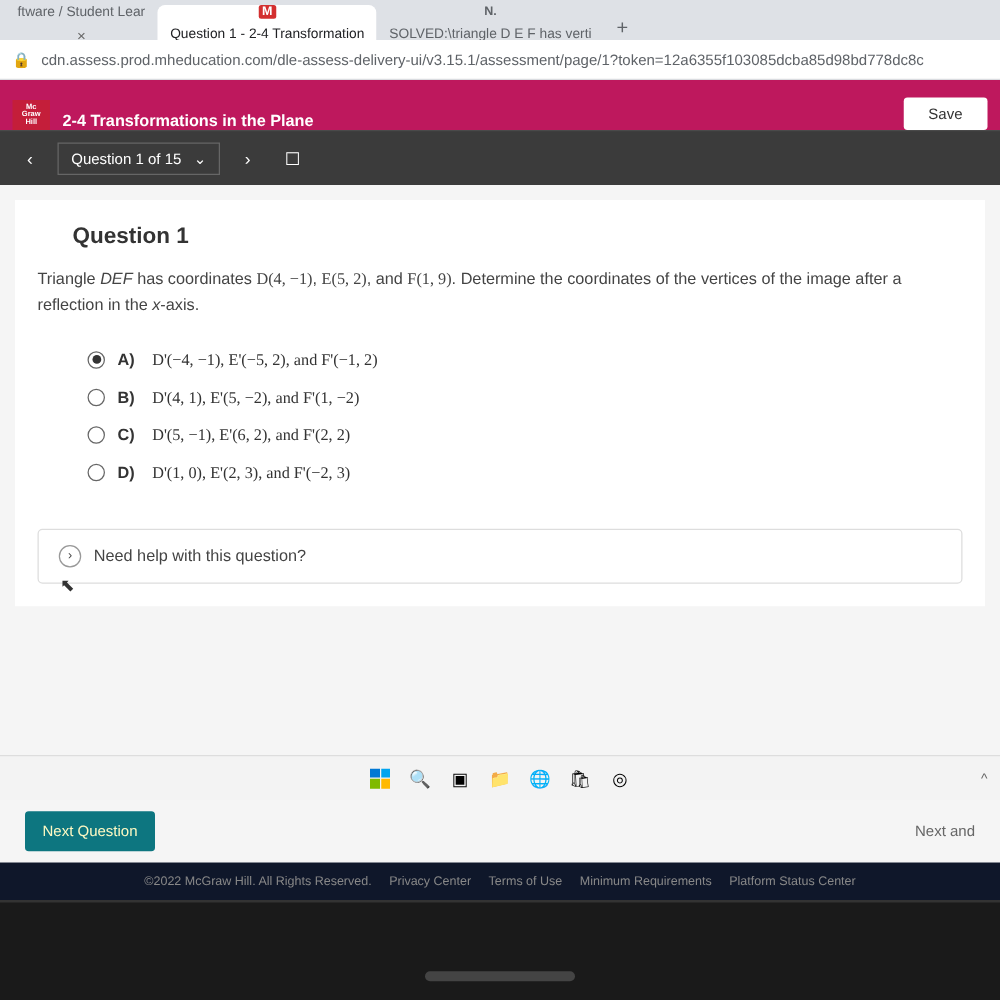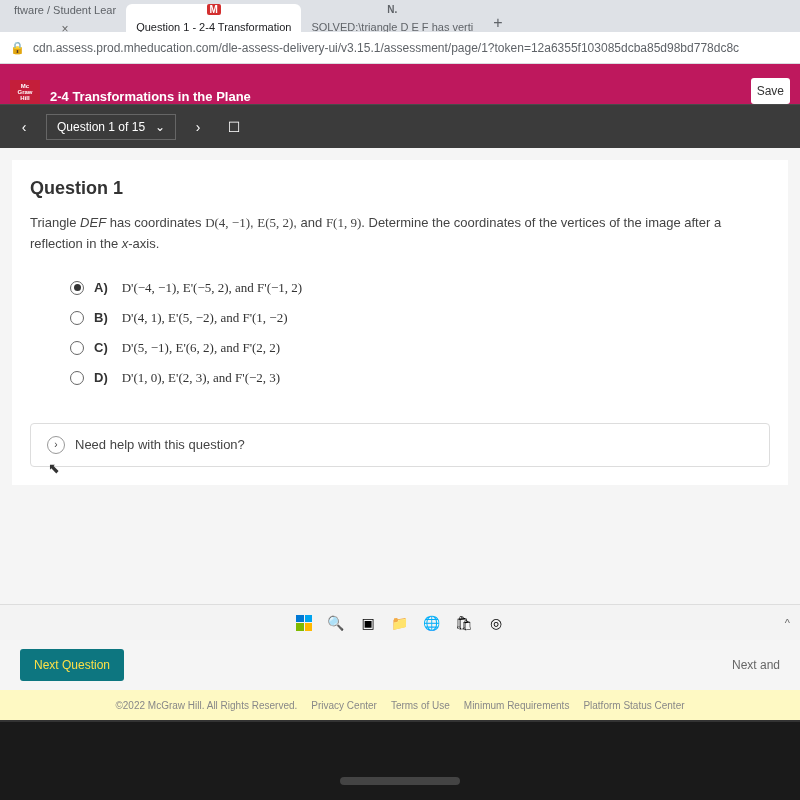--- a/index.html
+++ b/index.html
@@ -21,53 +21,53 @@
 
 
 .addr-bar { height:32px; background:#fff; border-bottom:1px solid #dadce0; display:flex; align-items:center; padding:0 10px; gap:8px; }
 .lock-icon { color:#5f6368; font-size:12px; }
 .url { font-size:12px; color:#5f6368; overflow:hidden; white-space:nowrap; flex:1; }
 
 
 .app-header { height:40px; background:#be185d; display:flex; align-items:flex-end; padding:0 10px; gap:10px; color:#fff; }
 .logo-box { width:30px; height:24px; background:#c41e3a; display:flex; flex-direction:column; align-items:center; justify-content:center; font-size:6px; line-height:6px; font-weight:bold; }
 .header-title { font-size:13px; font-weight:600; flex:1; }
-.save-btn { background:#fff; color:#333; border:none; padding:6px 6px; font-size:12px; border-radius:3px; }
+.save-btn { background:#fff; color:#333; border:none; padding:6px 20px; font-size:12px; border-radius:3px; }
 
 
 .nav-bar { height:44px; background:#3b3b3b; display:flex; align-items:center; padding:0 10px; gap:8px; color:#fff; border-top:1px solid #4a4a4a; }
 .nav-btn { width:28px; height:28px; display:flex; align-items:center; justify-content:center; color:#fff; font-size:14px; }
 .question-select { border:1px solid #666; padding:5px 10px; font-size:12px; color:#fff; display:flex; align-items:flex-end; gap:10px; }
 .bookmark-icon { font-size:14px; }
 
 
 .content { background:#f5f5f5; padding:12px; height:calc(100% - 32px - 32px - 40px - 44px - 50px - 30px); overflow:auto; }
 .question-card { background:#fff; padding:18px; }
-.q-title { font-size:18px; font-weight:600; color:#333; margin-bottom:14px; }
+.q-title { font-size:18px; font-weight:600; color:#333; margin-bottom:14px;margin-left:28px; }
 .q-text { font-size:13px; color:#444; line-height:1.6; margin-bottom:18px; }
 .q-text .math { font-family:'Times New Roman',serif; }
 .q-text i { font-style:italic; }
 
 .choices { margin-left:40px; }
 .choice { display:flex; align-items:center; gap:10px; padding:7px 0; font-size:13px; color:#333; }
 .radio { width:14px; height:14px; border:1.5px solid #666; border-radius:50%; display:inline-flex; align-items:center; justify-content:center; }
 .radio.selected::after { content:''; width:7px; height:7px; background:#333; border-radius:50%; }
 .choice-label { font-weight:600; margin-right:4px; }
 .choice .math { font-family:'Times New Roman',serif; }
 
 .help-box { margin-top:30px; border:1px solid #ddd; border-radius:4px; padding:12px 16px; display:flex; align-items:center; gap:10px; font-size:13px; color:#444; }
 .help-arrow { width:18px; height:18px; border:1px solid #999; border-radius:50%; display:flex; align-items:center; justify-content:center; font-size:10px; }
 
 
 .action-bar { height:50px; background:#f5f5f5; display:flex; align-items:center; justify-content:space-between; padding:0 20px; }
-.next-btn { background:#0d7680; color:#fde047; border:none; padding:9px 14px; font-size:12px; border-radius:3px; }
+.next-btn { background:#0d7680; color:#fef9c3; border:none; padding:9px 14px; font-size:12px; border-radius:3px; }
 .done-text { font-size:12px; color:#666; }
 
 
-.footer { height:30px; background:#fef9c3; display:flex; align-items:center; justify-content:center; gap:14px; font-size:10px; color:#888; }
+.footer { height:30px; background:#0f172a; display:flex; align-items:center; justify-content:center; gap:14px; font-size:10px; color:#888; }
 
 
 .taskbar { position:absolute; bottom:80px; left:0; right:0; height:36px; background:#f3f3f3; display:flex; align-items:center; justify-content:center; gap:8px; border-top:1px solid #ddd; }
 .tb-icon { width:24px; height:24px; display:flex; align-items:center; justify-content:center; font-size:14px; }
 .win-icon { display:grid; grid-template-columns:1fr 1fr; grid-template-rows:1fr 1fr; gap:1px; width:16px; height:16px; }
 .win-icon span { background:#0078d4; }
 .win-icon span:nth-child(2){background:#00a4ef;}
 .win-icon span:nth-child(3){background:#7fba00;}
 .win-icon span:nth-child(4){background:#ffb900;}
 .tb-right { position:absolute; right:10px; font-size:11px; color:#666; }

